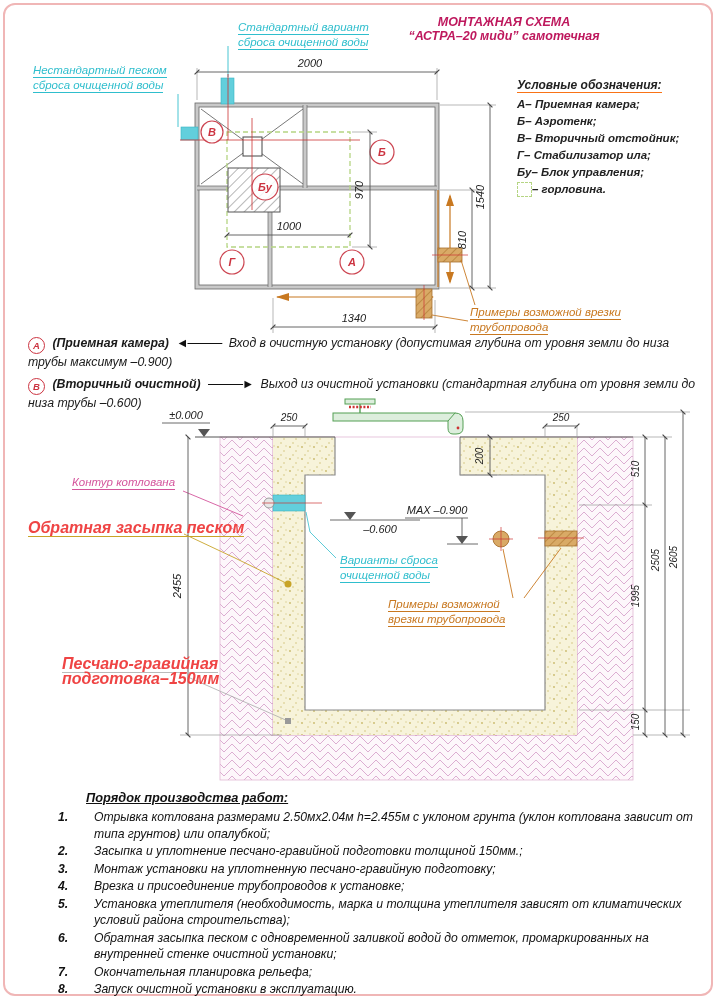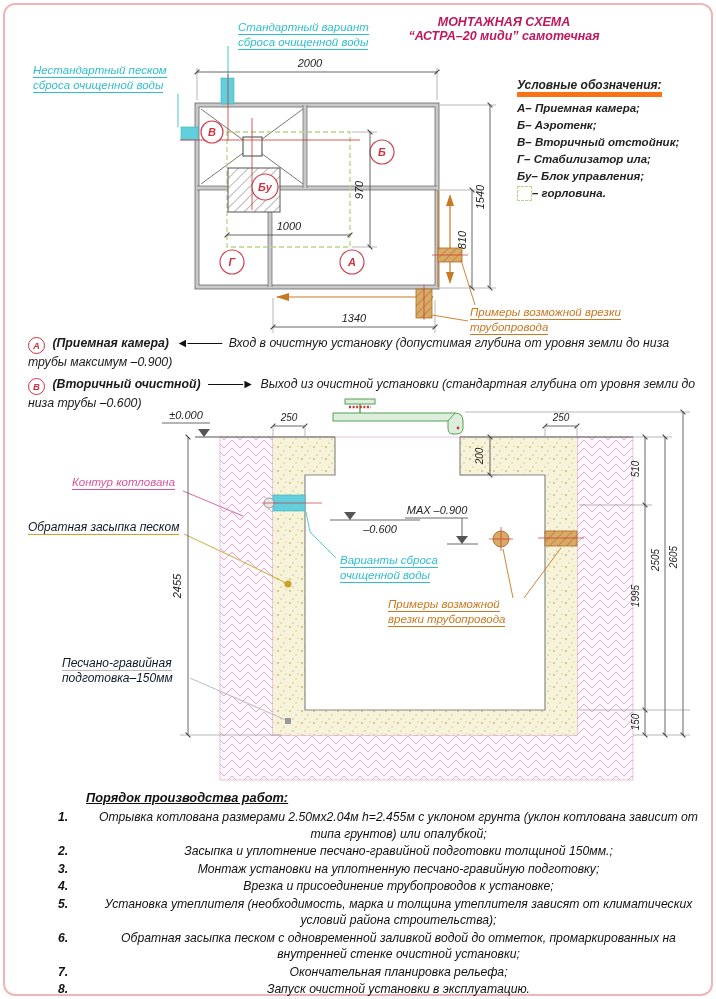--- a/index.html
+++ b/index.html
@@ -14,38 +14,38 @@
   .dim{stroke:#555;stroke-width:0.9;}
   .ext{stroke:#999;stroke-width:0.7;}
   .title-block{left:404px;top:15px;width:200px;text-align:center;font-weight:700;font-size:12.5px;line-height:14px;color:#be185d;}
   .lbl{font-weight:400;font-size:11.5px;line-height:14px;}
   .lbl span{display:inline-block;}
   .cyan{color:#2fbecd;}
   .cyan-u span{border-bottom:1px solid #2fbecd;}
   .orange{color:#c87820;}
   .orange-u span{border-bottom:1px solid #c87820;}
   .magenta{color:#d4559c;}
-  .blacklbl{color:#0f172a;font-weight:400;font-size:12px;line-height:15px;}
+  .blacklbl{color:#ef4444;font-weight:700;font-size:16px;line-height:15px;}
   .legend{left:517px;top:78px;width:190px;font-size:11.5px;font-weight:700;color:#222;}
-  .lg-head{font-size:12px;border-bottom:5px solid #f97316;display:inline-block;margin-bottom:3px;}
+  .lg-head{font-size:12px;border-bottom:1px solid #f97316;display:inline-block;margin-bottom:3px;}
   .lg-item{line-height:17px;}
   .lg-row{display:flex;align-items:center;line-height:17px;}
   .lg-sq{width:13px;height:13px;border:1.5px dashed #b5d583;display:inline-block;}
   .notes{left:28px;top:335px;width:668px;font-size:12.3px;line-height:17.5px;color:#1a1a1a;}
   .note{margin-bottom:4px;}
   .nmark{display:inline-flex;width:15px;height:15px;border:1.2px solid #cc3340;border-radius:50%;
          align-items:center;justify-content:center;font-size:9.5px;font-weight:700;color:#cc3340;
          vertical-align:-2px;margin-right:4px;}
   .nname{font-weight:700;}
   .narrow{color:#111;letter-spacing:-1px;margin:0 4px;}
   .worklist{left:58px;top:790px;width:645px;font-size:12.2px;color:#111;}
   .wl-head{font-weight:700;font-size:12.8px;text-decoration:underline;margin-bottom:4px;margin-left:28px;}
   .wl-item{display:flex;line-height:16.5px;margin-bottom:1px;}
   .wl-num{width:36px;flex:0 0 36px;font-weight:700;}
-  .wl-text{flex:1;text-align:center;}
+  .wl-text{flex:1;}
 </style>
 </head>
 <body>
 
 <div class="page">
   <div class="frame"></div>
 
   <svg width="716" height="999" viewBox="0 0 716 999">
     <defs>
       <marker id="tk" viewBox="0 0 10 10" markerWidth="9" markerHeight="9" refX="5" refY="5" orient="auto">

